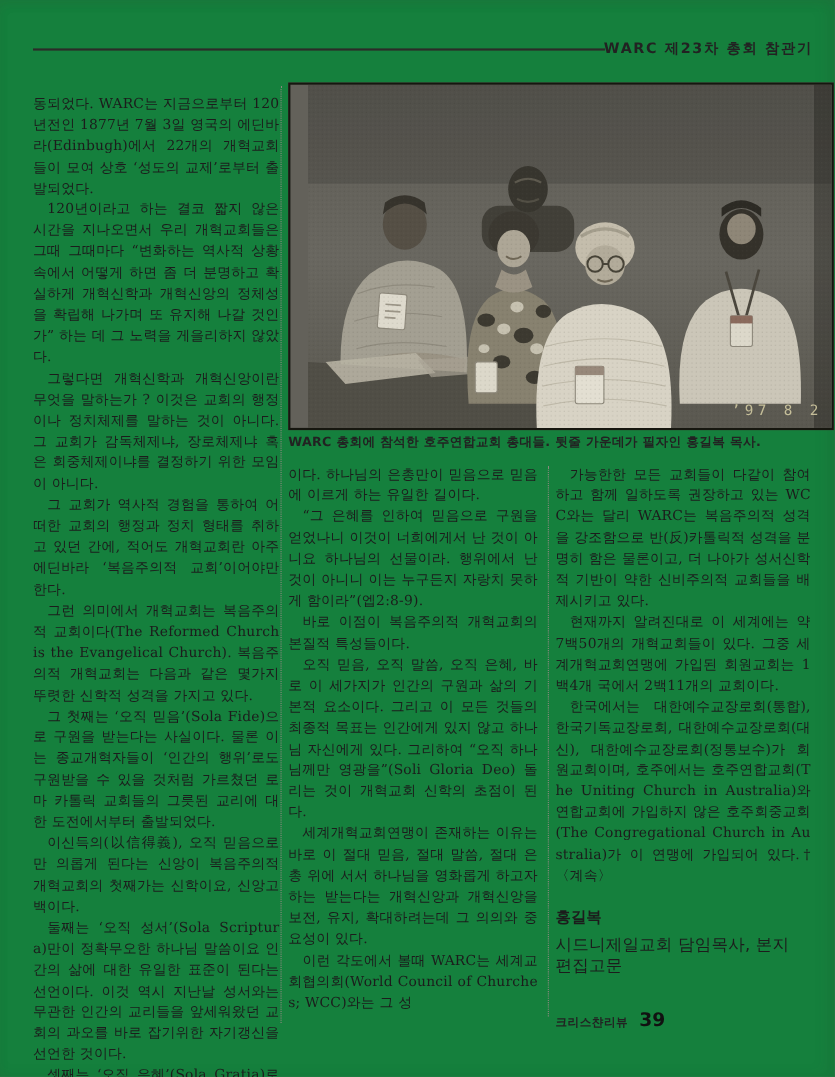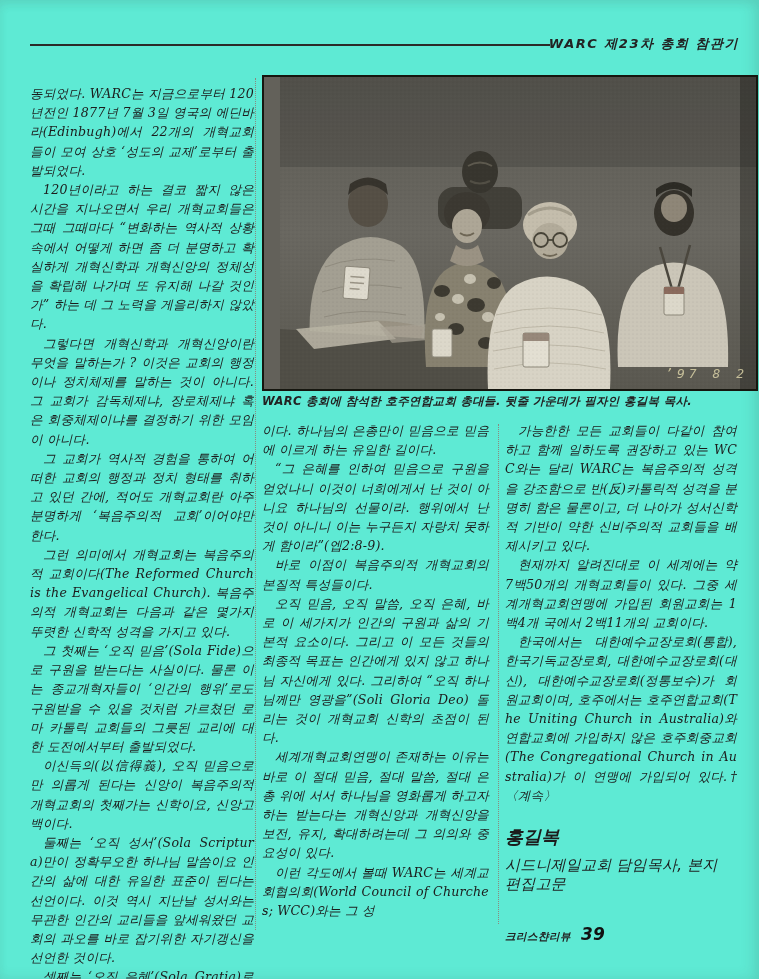--- a/index.html
+++ b/index.html
@@ -1,25 +1,24 @@
 <!DOCTYPE html>
 <html><head>
 <meta charset="utf-8">
 <style>
   html,body { margin:0; padding:0; background:#888; }
   .page {
     position:relative;
     width:759px; height:979px;
     margin:0 auto;
-    background:#5eead4;
+    background:#15803d;
     box-shadow: inset -6px 0 14px rgba(60,55,45,0.10), inset 0 4px 10px rgba(60,55,45,0.06);
     font-family:"DejaVu Serif", serif;
     color:#1c1c1c;
     overflow:hidden;
-    font-style:italic;
   }
   
   .header-rule {
     position:absolute; left:30px; top:44px; width:520px; height:0;
     border-top:2px solid #2b2b28;
   }
   .header-title {
     position:absolute; top:35px; right:20px;
     font-family:"DejaVu Sans", sans-serif; font-weight:bold;
     font-size:13px; letter-spacing:1.5px; color:#222;
@@ -50,21 +49,21 @@
   }
   .caption {
     position:absolute; left:262px; top:394px; width:478px;
     text-align:left;
     font-family:"DejaVu Sans", sans-serif; font-weight:bold;
     font-size:11.5px; letter-spacing:0.3px; color:#222;
   }
   
   .author-name {
     margin-top:20px;
-    font-family:"DejaVu Sans", sans-serif; font-weight:bold; font-size:18px;
+    font-family:"DejaVu Sans", sans-serif; font-weight:bold; font-size:14px;
   }
   .author-title {
     margin-top:7px;
     font-family:"DejaVu Sans", sans-serif; font-size:15px; letter-spacing:0.2px;
   }
   .page-footer {
     margin-top:30px; padding-right:30px;
     white-space:nowrap;
   }
   .footer-mag {
@@ -81,21 +80,21 @@
 
 <div class="page">
 
   <div class="header-rule"></div>
   <div class="header-title">WARC 제23차 총회 참관기</div>
 
   <div class="col col1">
     <p>동되었다. WARC는 지금으로부터 120년전인 1877년 7월 3일 영국의 에딘바라(Edinbugh)에서 22개의 개혁교회들이 모여 상호 ‘성도의 교제’로부터 출발되었다.</p>
     <p class="ind">120년이라고 하는 결코 짧지 않은 시간을 지나오면서 우리 개혁교회들은 그때 그때마다 “변화하는 역사적 상황 속에서 어떻게 하면 좀 더 분명하고 확실하게 개혁신학과 개혁신앙의 정체성을 확립해 나가며 또 유지해 나갈 것인가” 하는 데 그 노력을 게을리하지 않았다.</p>
     <p class="ind">그렇다면 개혁신학과 개혁신앙이란 무엇을 말하는가 ? 이것은 교회의 행정이나 정치체제를 말하는 것이 아니다. 그 교회가 감독체제냐, 장로체제냐 혹은 회중체제이냐를 결정하기 위한 모임이 아니다.</p>
-    <p class="ind">그 교회가 역사적 경험을 통하여 어떠한 교회의 행정과 정치 형태를 취하고 있던 간에, 적어도 개혁교회란 아주 분명하게 ‘복음주의적 교회’이어야만 한다.</p>
+    <p class="ind">그 교회가 역사적 경험을 통하여 어떠한 교회의 행정과 정치 형태를 취하고 있던 간에, 적어도 개혁교회란 아주 에딘바라 ‘복음주의적 교회’이어야만 한다.</p>
     <p class="ind">그런 의미에서 개혁교회는 복음주의적 교회이다(The Reformed Church is the Evangelical Church). 복음주의적 개혁교회는 다음과 같은 몇가지 뚜렷한 신학적 성격을 가지고 있다.</p>
     <p class="ind">그 첫째는 ‘오직 믿음’(Sola Fide)으로 구원을 받는다는 사실이다. 물론 이는 종교개혁자들이 ‘인간의 행위’로도 구원받을 수 있을 것처럼 가르쳤던 로마 카톨릭 교회들의 그릇된 교리에 대한 도전에서부터 출발되었다.</p>
     <p class="ind">이신득의(以信得義), 오직 믿음으로만 의롭게 된다는 신앙이 복음주의적 개혁교회의 첫째가는 신학이요, 신앙고백이다.</p>
     <p class="ind">둘째는 ‘오직 성서’(Sola Scriptura)만이 정확무오한 하나님 말씀이요 인간의 삶에 대한 유일한 표준이 된다는 선언이다. 이것 역시 지난날 성서와는 무관한 인간의 교리들을 앞세워왔던 교회의 과오를 바로 잡기위한 자기갱신을 선언한 것이다.</p>
     <p class="ind">셋째는 ‘오직 은혜’(Sola Gratia)로만 믿음이 가능하다는 원칙</p>
   </div>
 
   <div class="vsep sep1"></div>
 
   <figure class="photo">

